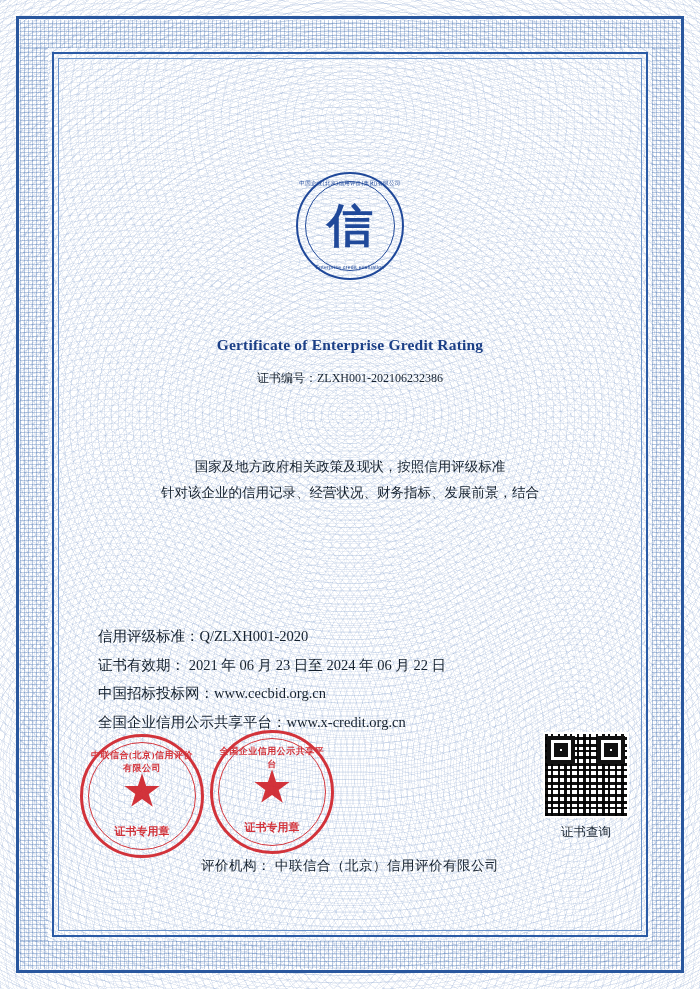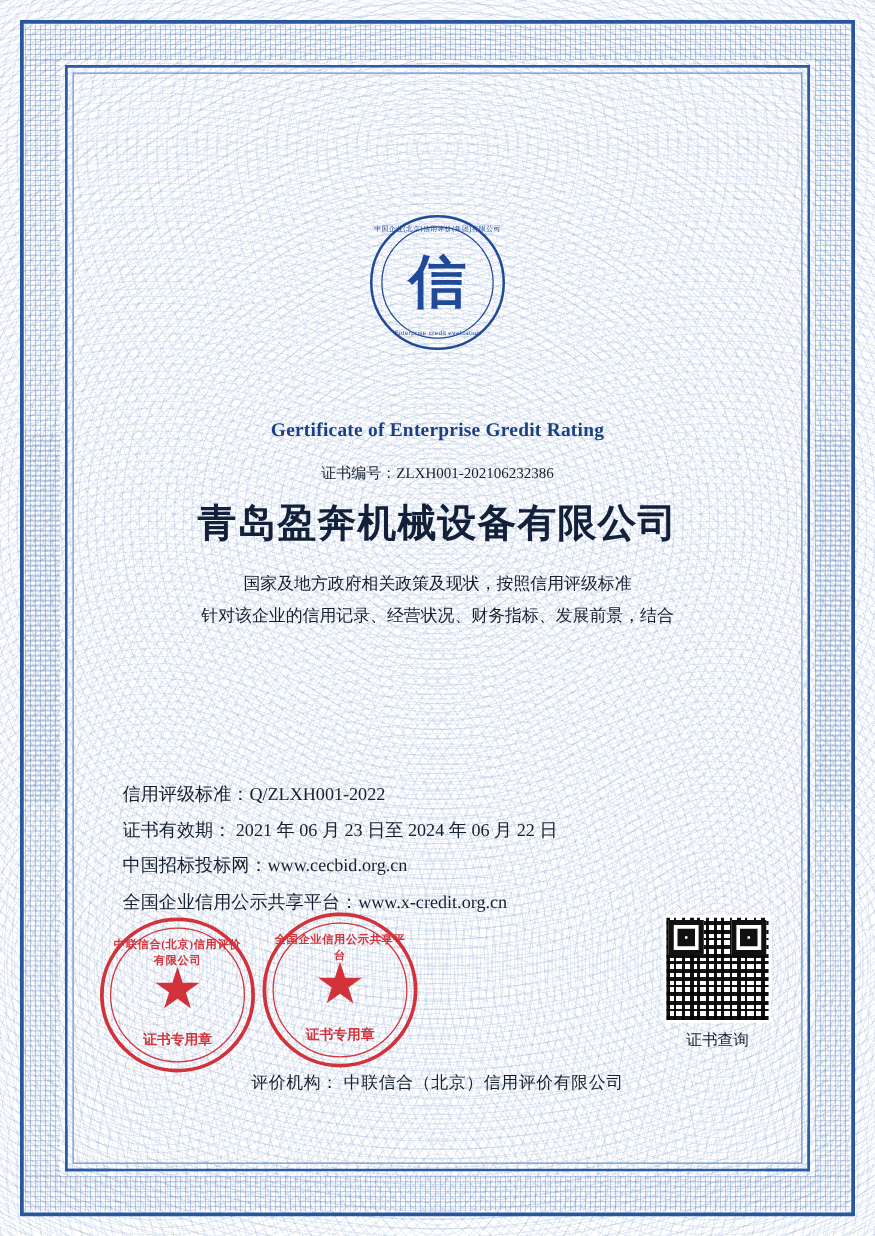--- a/index.html
+++ b/index.html
@@ -249,21 +249,21 @@
     left: 0; right: 0;
     bottom: 16px;
     text-align: center;
     font-size: 11px;
     font-weight: bold;
   }
 
   
   .qr-wrap {
     position: absolute;
-    right: 18px;
+    right: 6px;
     top: 670px;
     width: 92px;
     text-align: center;
   }
   .qr {
     width: 82px;
     height: 82px;
     margin: 0 auto;
     background-color: #fff;
     background-image:
@@ -322,30 +322,29 @@
       <div class="emblem-ring inner"></div>
       <div class="emblem-top-text">中国企业(北京)信用评价(集团)有限公司</div>
       <div class="emblem-char">信</div>
       <div class="emblem-bottom-text">Enterprise credit evaluation</div>
     </div>
 
     <div class="title-en">Gertificate of Enterprise Gredit Rating</div>
 
     <div class="cert-no">证书编号：ZLXH001-202106232386</div>
 
-    <div class="company">青岛盈奔机械设备有限公司</div>
 
     <div class="statement">
       <div>国家及地方政府相关政策及现状，按照信用评级标准</div>
       <div>针对该企业的信用记录、经营状况、财务指标、发展前景，结合</div>
     </div>
 
 
     <div class="details">
-      <div class="row">信用评级标准：Q/ZLXH001-2022</div>
+      <div class="row">信用评级标准：Q/ZLXH001-2020</div>
       <div class="row">证书有效期： 2021 年 06 月 23 日至 2024 年 06 月 22 日</div>
       <div class="row">中国招标投标网：www.cecbid.org.cn</div>
       <div class="row">全国企业信用公示共享平台：www.x-credit.org.cn</div>
     </div>
 
     <div class="seal left">
       <div class="seal-inner-ring"></div>
       <div class="seal-arc-top">中联信合(北京)信用评价有限公司</div>
       <div class="star">★</div>
       <div class="seal-bottom">证书专用章</div>

